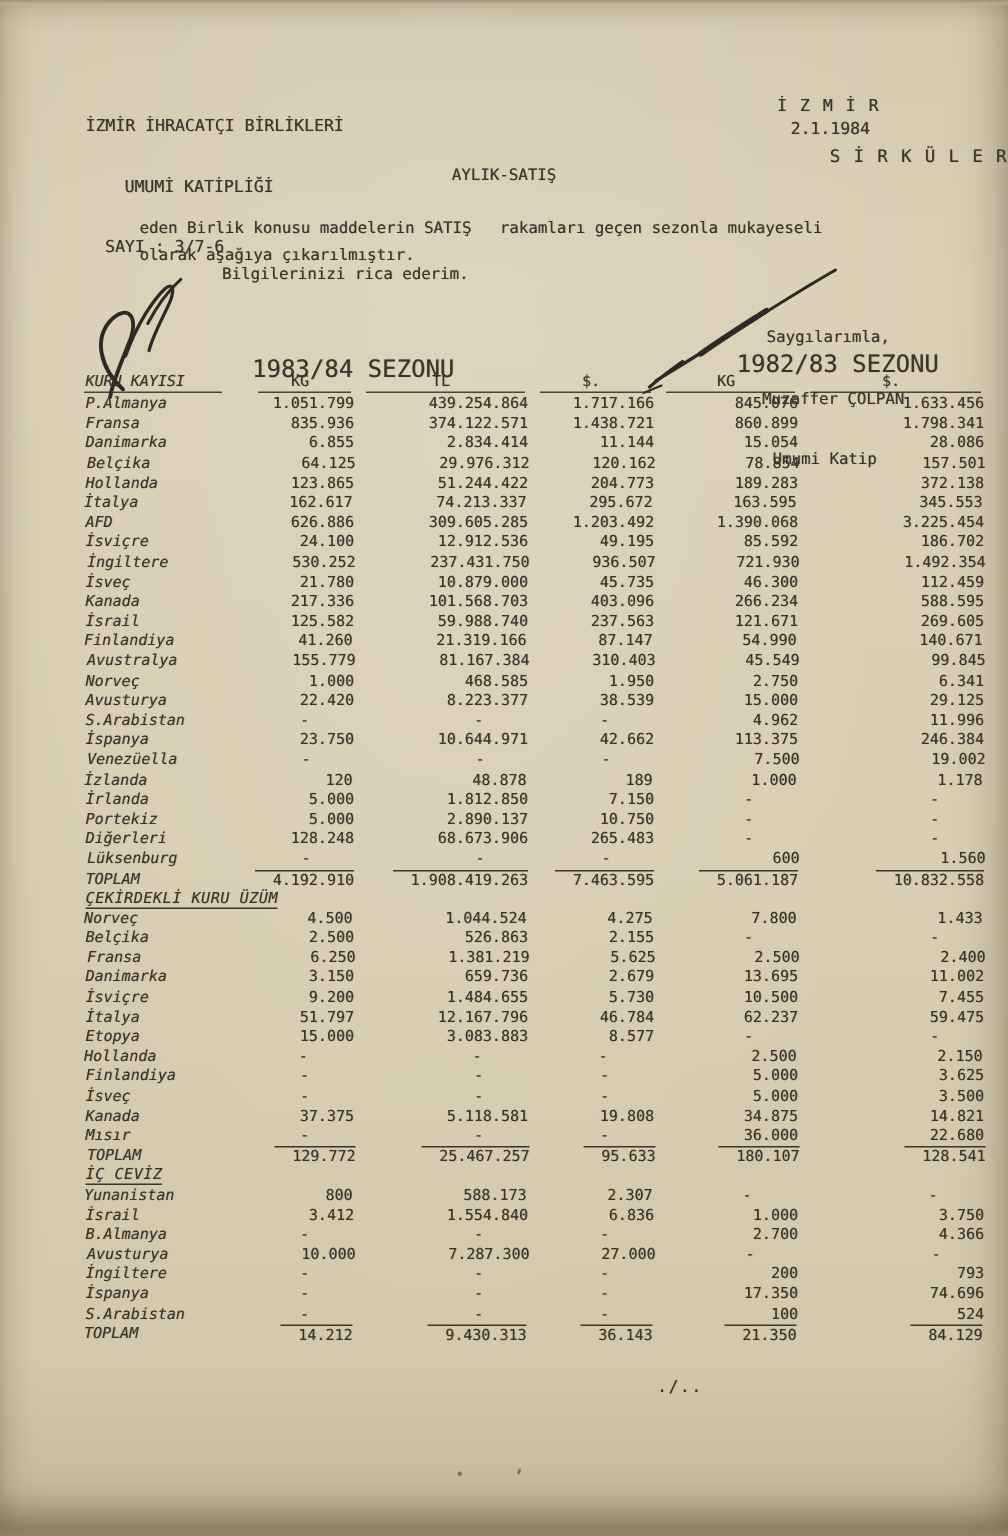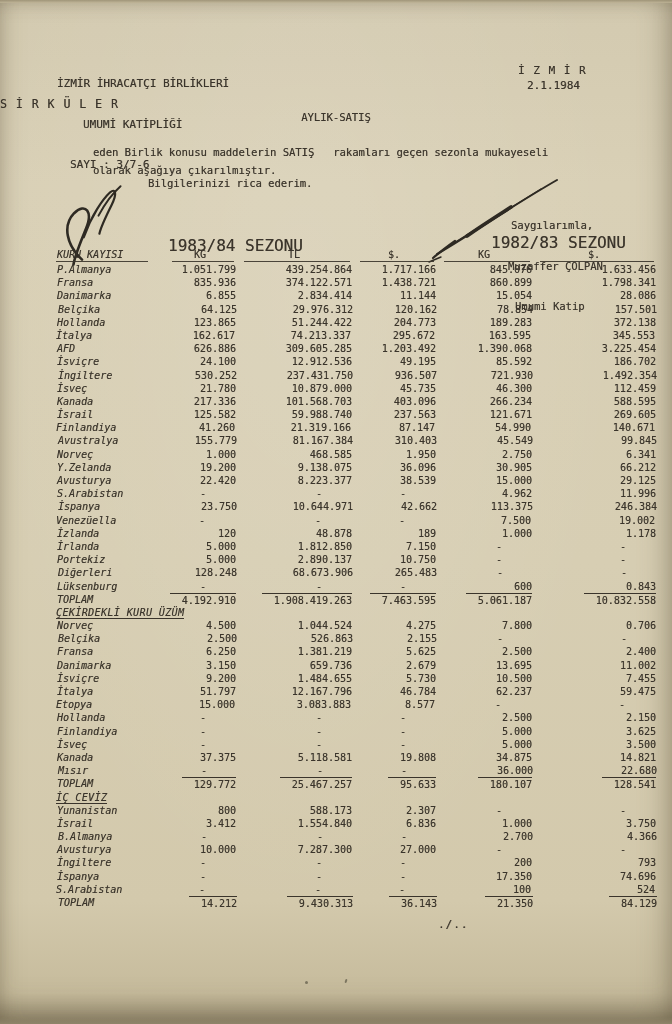--- a/index.html
+++ b/index.html
@@ -18,21 +18,21 @@
   .page::before{content:"";position:absolute;left:0;top:0;right:0;height:3px;
     background:linear-gradient(180deg,#9a8f72,#c2b799);opacity:.8;}
   .page::after{content:"";position:absolute;left:0;bottom:0;right:0;height:7px;
     background:linear-gradient(180deg,rgba(120,106,80,0),#8f8469);}
   .ink{position:absolute;white-space:pre;text-shadow:0.3px 0.3px 0.5px rgba(52,45,35,.55);}
   .letterhead{left:57px;top:50px;font-size:11px;line-height:13.5px;}
   .letterhead .i1{padding-left:26px;}
   .letterhead .i2{padding-left:13px;}
   .place{left:518px;top:64px;font-size:11px;letter-spacing:1px;}
   .date{left:527px;top:79px;font-size:11px;}
-  .title{left:0;right:0;top:97px;text-align:left;font-size:11.5px;letter-spacing:1px;}
+  .title{left:0;right:0;top:97px;text-align:right;font-size:11.5px;letter-spacing:1px;}
   .subtitle{left:0;right:0;top:111px;text-align:center;font-size:10.5px;}
   .addressee{left:0;right:0;top:124px;text-align:center;font-size:10.5px;}
   .bl{font-size:10.5px;}
   .bl0{left:148px;top:138px;}
   .bl1{left:93px;top:134px;margin-top:12px;}
   .bl2{left:93px;top:164px;}
   .bl3{left:148px;top:177px;}
   .closing{left:511px;top:192px;font-size:10.5px;line-height:13.5px;}
   .closing .c1{margin-left:-3px;}
   .closing .c2{margin-left:4px;}
@@ -230,28 +230,20 @@
       </div>
       <div class="trow">
         <div class="tcell c0">Norveç</div>
         <div class="tcell c1">1.000</div>
         <div class="tcell c2">468.585</div>
         <div class="tcell c3">1.950</div>
         <div class="tcell c4">2.750</div>
         <div class="tcell c5">6.341</div>
       </div>
       <div class="trow">
-        <div class="tcell c0">Y.Zelanda</div>
-        <div class="tcell c1">19.200</div>
-        <div class="tcell c2">9.138.075</div>
-        <div class="tcell c3">36.096</div>
-        <div class="tcell c4">30.905</div>
-        <div class="tcell c5">66.212</div>
-      </div>
-      <div class="trow">
         <div class="tcell c0">Avusturya</div>
         <div class="tcell c1">22.420</div>
         <div class="tcell c2">8.223.377</div>
         <div class="tcell c3">38.539</div>
         <div class="tcell c4">15.000</div>
         <div class="tcell c5">29.125</div>
       </div>
       <div class="trow">
         <div class="tcell c0">S.Arabistan</div>
         <div class="tcell c1 dash">-</div>
@@ -307,40 +299,40 @@
         <div class="tcell c3">265.483</div>
         <div class="tcell c4 dash">-</div>
         <div class="tcell c5 dash">-</div>
       </div>
       <div class="trow">
         <div class="tcell c0">Lüksenburg</div>
         <div class="tcell c1 dash">-</div>
         <div class="tcell c2 dash">-</div>
         <div class="tcell c3 dash">-</div>
         <div class="tcell c4">600</div>
-        <div class="tcell c5">0.843</div>
+        <div class="tcell c5">1.560</div>
       </div>
       <div class="trow total">
         <div class="tcell c0">TOPLAM</div>
         <div class="tcell c1"><span>4.192.910</span></div>
         <div class="tcell c2"><span>1.908.419.263</span></div>
         <div class="tcell c3"><span>7.463.595</span></div>
         <div class="tcell c4"><span>5.061.187</span></div>
         <div class="tcell c5"><span>10.832.558</span></div>
       </div>
       <div class="trow slabel">
         <div class="tcell" style="grid-column: 1 / span 3;"><span>ÇEKİRDEKLİ KURU ÜZÜM</span></div>
       </div>
       <div class="trow">
         <div class="tcell c0">Norveç</div>
         <div class="tcell c1">4.500</div>
         <div class="tcell c2">1.044.524</div>
         <div class="tcell c3">4.275</div>
         <div class="tcell c4">7.800</div>
-        <div class="tcell c5">0.706</div>
+        <div class="tcell c5">1.433</div>
       </div>
       <div class="trow">
         <div class="tcell c0">Belçika</div>
         <div class="tcell c1">2.500</div>
         <div class="tcell c2">526.863</div>
         <div class="tcell c3">2.155</div>
         <div class="tcell c4 dash">-</div>
         <div class="tcell c5 dash">-</div>
       </div>
       <div class="trow">

